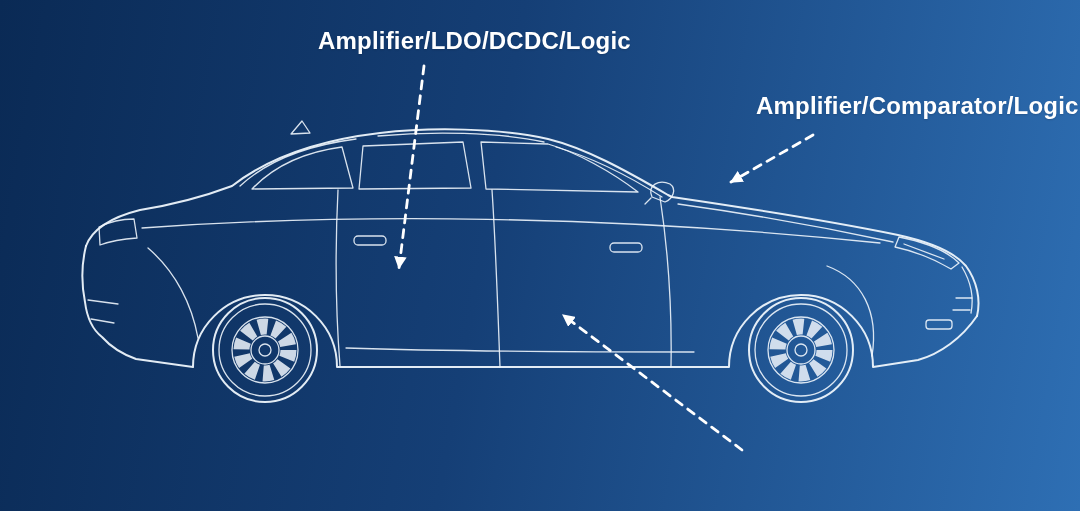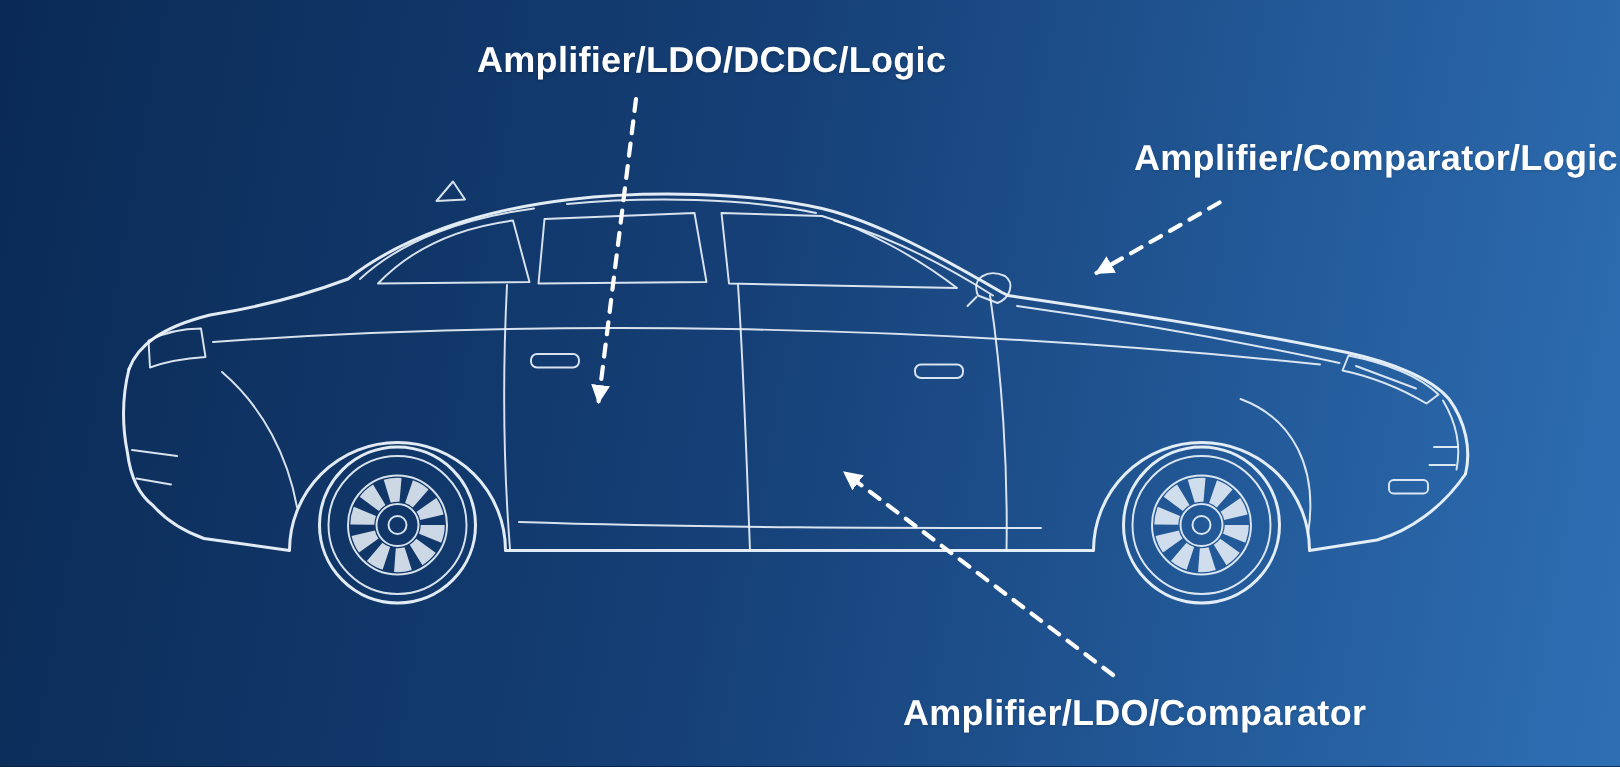--- a/index.html
+++ b/index.html
@@ -111,17 +111,14 @@
       <path class="arrow" d="M 742 450 L 563 315" marker-end="url(#ah)"></path>
     </g>
   </svg>
 
   <div class="label label-top">
     <span>Amplifier/LDO/DCDC/Logic</span>
   </div>
   <div class="label label-right">
     <span>Amplifier/Comparator/Logic</span>
   </div>
-  <div class="label label-bottom">
-    <span>Amplifier/LDO/Comparator</span>
-  </div>
 
 </div>
 
 </body></html>

